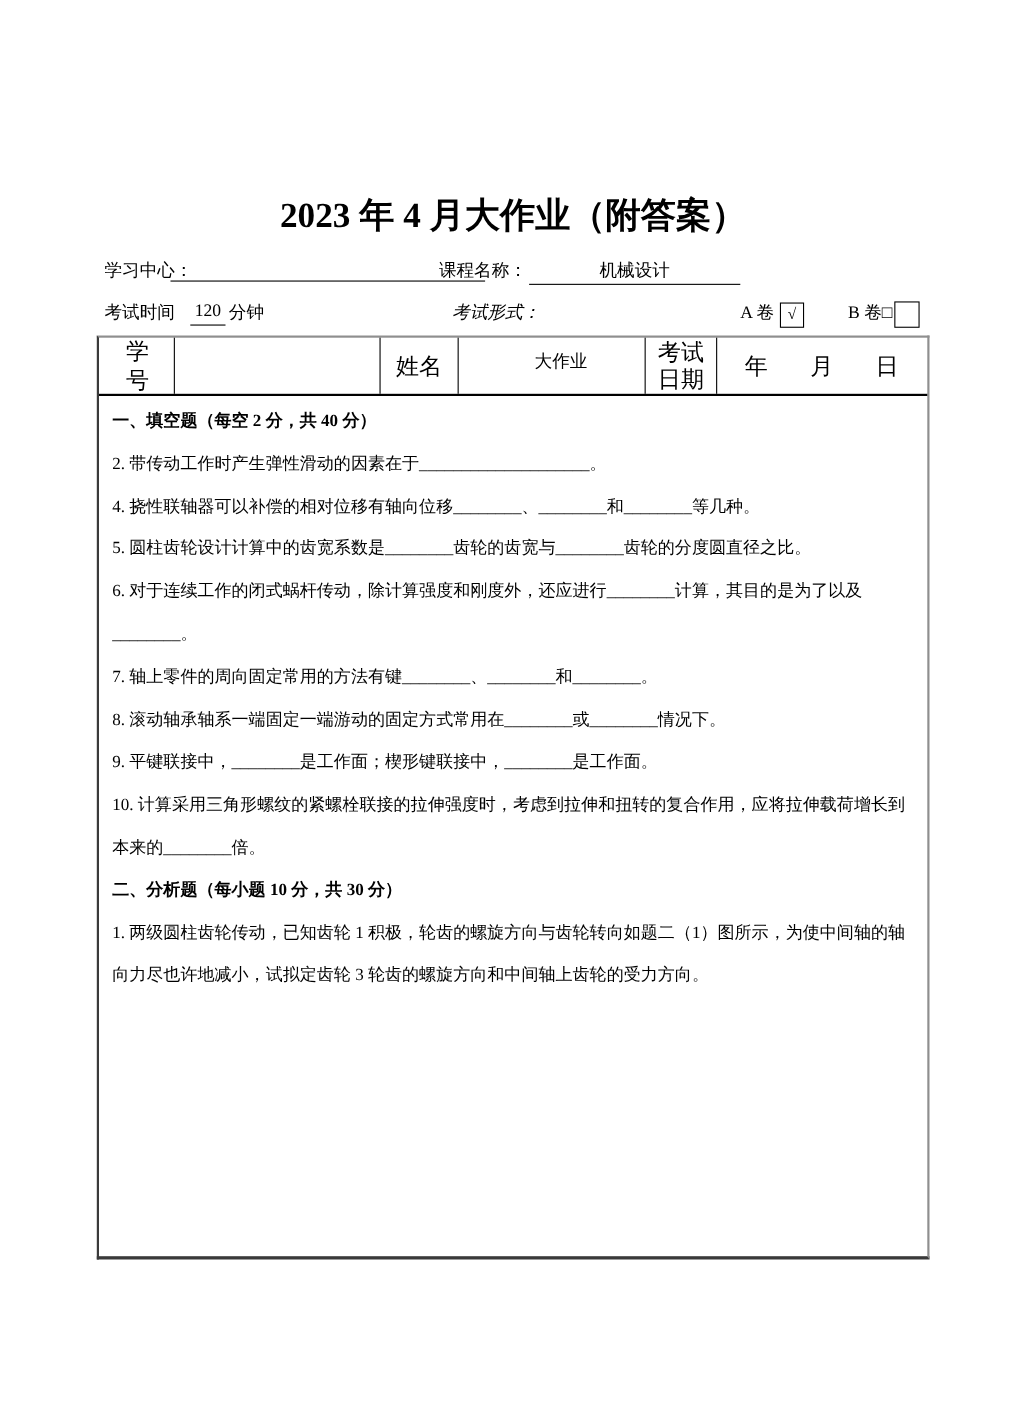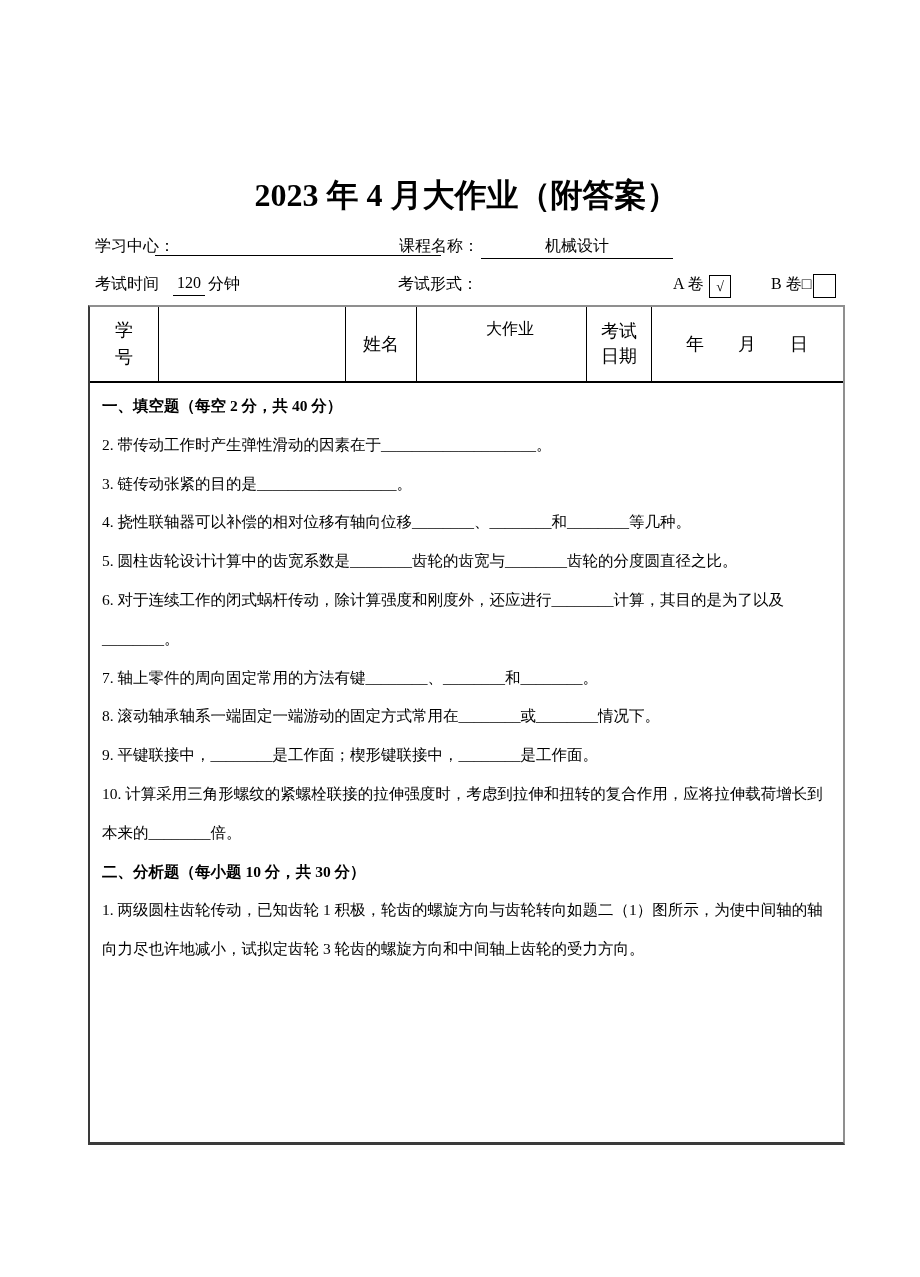--- a/index.html
+++ b/index.html
@@ -29,40 +29,40 @@
   .frow1 { top: 236px; }
   .frow2 { top: 274px; }
   .frow span.abs { position: absolute; top: 0; white-space: pre; }
   .lc-label   { left: 7px; }
   .lc-line    { left: 67px;  width: 286px; top: 2px; height: 19px; border-bottom: 1px solid #000; }
   .cn-label   { left: 311px; text-align: right; }
   .cn-value   { left: 393px; width: 192px; top: 0; height: 22px; border-bottom: 1px solid #000; text-align: center; }
   .et-label   { left: 7px; }
   .et-value   { left: 85px; top: 0; height: 21px; border-bottom: 1px solid #000; padding: 0 4px; }
   .et-unit    { left: 120px; }
-  .ef-label   { left: 310px; }
+  .ef-label   { left: 323px; font-style: italic; }
   .ef-value   { left: 398px; margin-top: 45px; }
   .pa-label   { left: 585px; }
   .pa-box     { position: absolute; left: 621px; top: 1px; width: 20px; height: 21px;
                 border: 1px solid #000; text-align: center; line-height: 21px; font-size: 14px; }
   .pb-label   { left: 672px; margin-left: 11px; }
   .pb-box     { position: absolute; left: 725px; top: 0px; width: 21px; height: 22px;
                 border: 1px solid #000; }
   
   .sheet {
     position: absolute; left: 88px; top: 305px; width: 757px; height: 840px;
     box-sizing: border-box;
     border-top: 2px solid #8f8f8f;
     border-right: 2px solid #8f8f8f;
     border-left: 2px solid #3a3a3a;
     border-bottom: 3px solid #3a3a3a;
   }
   .thead {
-    display: flex; height: 76px; box-sizing: border-box;
-    border-bottom: 2px solid #000; font-size: 18px; font-family: Liberation Serif, serif;
+    display: flex; height: 53px; box-sizing: border-box;
+    border-bottom: 2px solid #000; font-size: 21px; font-family: Liberation Serif, serif;
   }
   .cell {
     box-sizing: border-box; display: flex; align-items: center; justify-content: center;
     border-right: 1px solid #000; height: 100%;
   }
   .cell.last { border-right: none; flex: 1; }
   .c-sid  { width: 69px; }
   .c-sidv { width: 187px; }
   .c-name { width: 71px; }
   .c-namev{ width: 170px; }
@@ -120,21 +120,20 @@
         <span class="wrapdate">考试日期</span>
       </div>
       <div class="cell last">
         <span class="datefield">年      月      日</span>
       </div>
     </div>
 
     <div class="tbody">
       <p class="head">一、填空题（每空 2 分，共 40 分）</p>
       <p>2. 带传动工作时产生弹性滑动的因素在于____________________。</p>
-      <p>3. 链传动张紧的目的是__________________。</p>
       <p>4. 挠性联轴器可以补偿的相对位移有轴向位移________、________和________等几种。</p>
       <p>5. 圆柱齿轮设计计算中的齿宽系数是________齿轮的齿宽与________齿轮的分度圆直径之比。</p>
       <p>6. 对于连续工作的闭式蜗杆传动，除计算强度和刚度外，还应进行________计算，其目的是为了以及________。</p>
       <p>7. 轴上零件的周向固定常用的方法有键________、________和________。</p>
       <p>8. 滚动轴承轴系一端固定一端游动的固定方式常用在________或________情况下。</p>
       <p>9. 平键联接中，________是工作面；楔形键联接中，________是工作面。</p>
       <p>10. 计算采用三角形螺纹的紧螺栓联接的拉伸强度时，考虑到拉伸和扭转的复合作用，应将拉伸载荷增长到本来的________倍。</p>
       <p class="head">二、分析题（每小题 10 分，共 30 分）</p>
       <p>1. 两级圆柱齿轮传动，已知齿轮 1 积极，轮齿的螺旋方向与齿轮转向如题二（1）图所示，为使中间轴的轴向力尽也许地减小，试拟定齿轮 3 轮齿的螺旋方向和中间轴上齿轮的受力方向。</p>
     </div>

